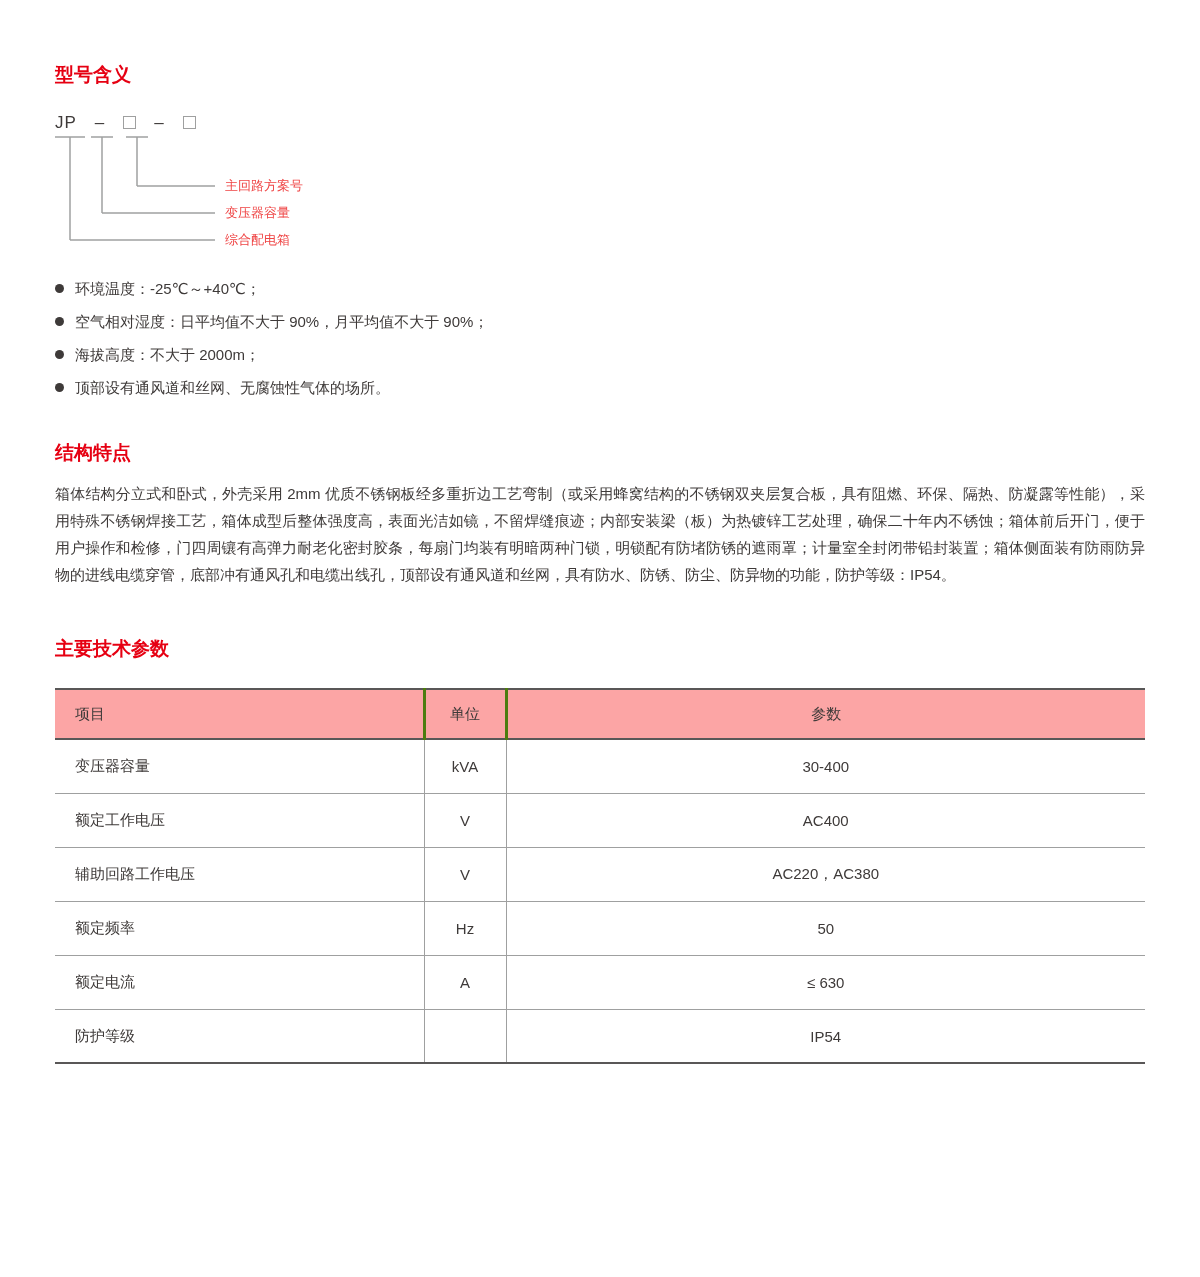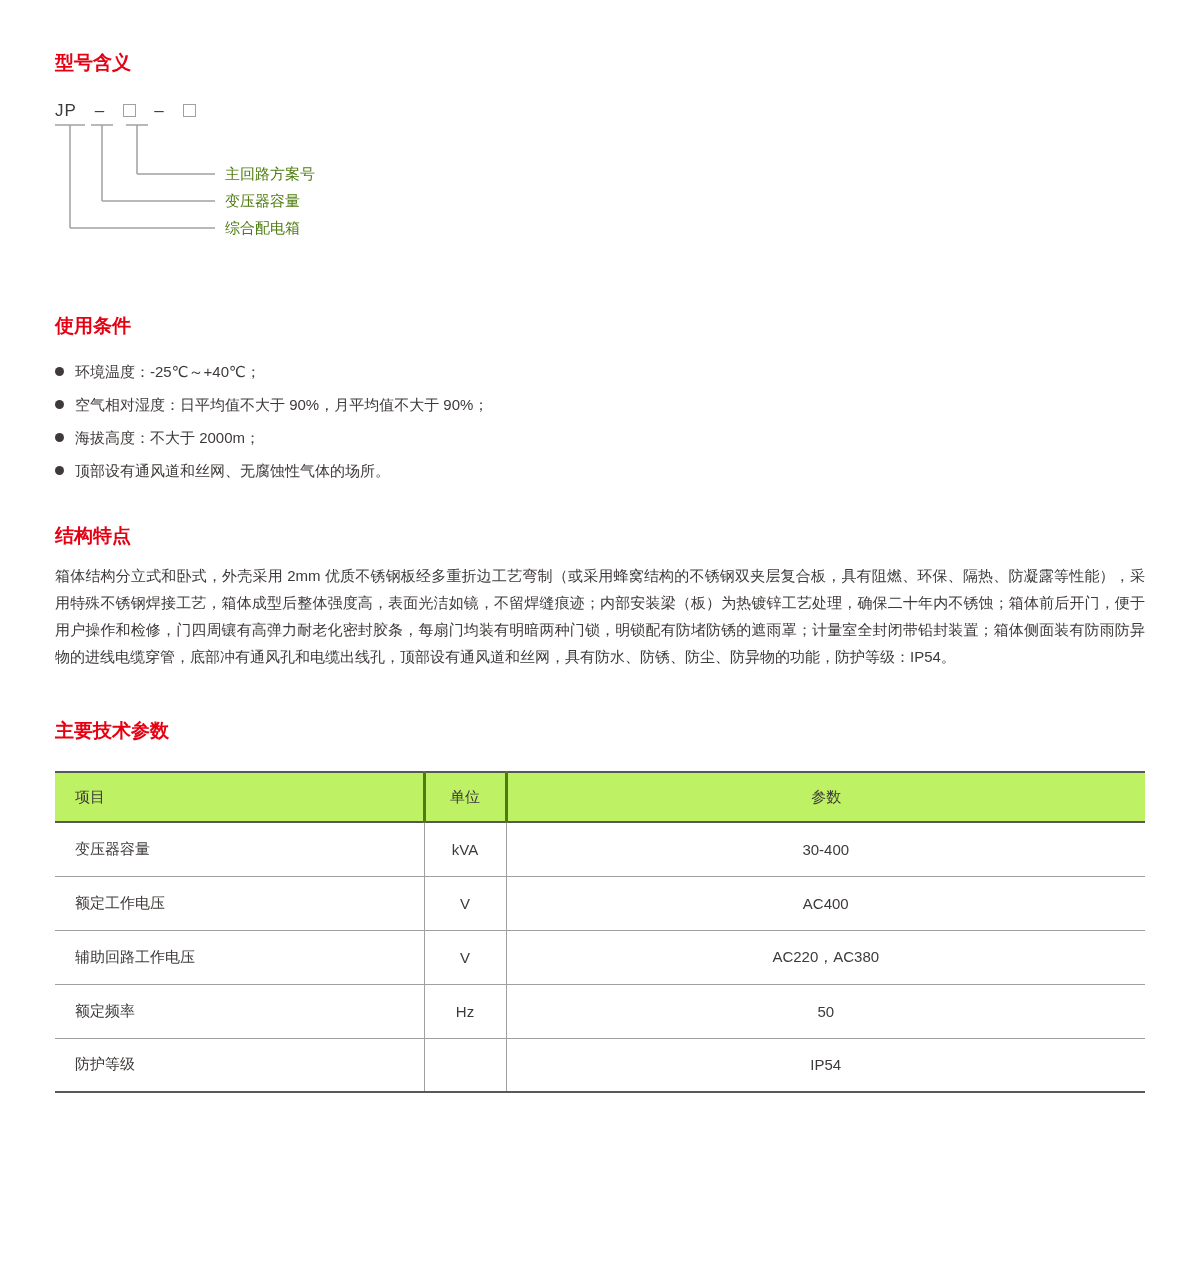--- a/index.html
+++ b/index.html
@@ -8,21 +8,21 @@
     padding: 0;
     background: #ffffff;
   }
   body {
     width: 1200px;
     min-height: 1277px;
     font-family: "Liberation Sans", "DejaVu Sans", sans-serif;
     color: #3e3a39;
   }
   .page {
-    padding: 0 55px 40px 55px;
+    padding: 12px 55px 40px 55px;
   }
   .section-title {
     color: #e60012;
     font-size: 19px;
     font-weight: bold;
     margin: 0;
     line-height: 1.2;
   }
   
   .sec-model .section-title { padding-top: 52px; }
@@ -51,23 +51,23 @@
     display: inline-block;
   }
   .diagram svg {
     position: absolute;
     left: 0; top: 0;
   }
   .diagram-label {
     position: absolute;
     left: 170px;
     transform: translateY(-50%);
-    font-size: 15px;
+    font-size: 13px;
     white-space: nowrap;
-    color: #4d7c0f;
+    color: #ef4444;
   }
   .dl-0 { top: 73px; }
   .dl-1 { top: 100px; }
   .dl-2 { top: 127px; }
   
   .sec-usage .section-title { margin-top: 72px; }
   .bullet-list {
     list-style: none;
     margin: 26px 0 16px 0;
     padding: 0;
@@ -103,21 +103,21 @@
     width: 1090px;
     border-collapse: collapse;
     font-size: 15px;
     color: #3e3a39;
     table-layout: fixed;
   }
   .params-table col.c-item  { width: 369px; }
   .params-table col.c-unit  { width: 82px; }
   .params-table col.c-value { width: 639px; }
   .params-table th {
-    background: #bef264;
+    background: #fca5a5;
     height: 50px;
     font-weight: normal;
     border-top: 2px solid #595757;
     border-bottom: 2px solid #595757;
   }
   .params-table th + th { border-left: 3px solid #4d7c0f; }
   .params-table th.col-item,
   .params-table td.cell-item {
     text-align: left;
     padding-left: 20px;
@@ -168,21 +168,20 @@
         </g>
       </svg>
 
       <span class="diagram-label dl-0">主回路方案号</span>
       <span class="diagram-label dl-1">变压器容量</span>
       <span class="diagram-label dl-2">综合配电箱</span>
     </div>
   </section>
 
   <section class="sec-usage">
-    <h2 class="section-title">使用条件</h2>
     <ul class="bullet-list">
       <li class="bullet-item">
         <span class="bullet-dot"></span>
         <span>环境温度：-25℃～+40℃；</span>
       </li>
       <li class="bullet-item">
         <span class="bullet-dot"></span>
         <span>空气相对湿度：日平均值不大于 90%，月平均值不大于 90%；</span>
       </li>
       <li class="bullet-item">
@@ -232,20 +231,25 @@
           <td class="cell-item">辅助回路工作电压</td>
           <td class="cell-unit">V</td>
           <td class="cell-value">AC220，AC380</td>
         </tr>
         <tr>
           <td class="cell-item">额定频率</td>
           <td class="cell-unit">Hz</td>
           <td class="cell-value">50</td>
         </tr>
         <tr>
+          <td class="cell-item">额定电流</td>
+          <td class="cell-unit">A</td>
+          <td class="cell-value">≤ 630</td>
+        </tr>
+        <tr>
           <td class="cell-item">防护等级</td>
           <td class="cell-unit"></td>
           <td class="cell-value">IP54</td>
         </tr>
       </tbody>
     </table>
   </section>
 
 </div>
 

